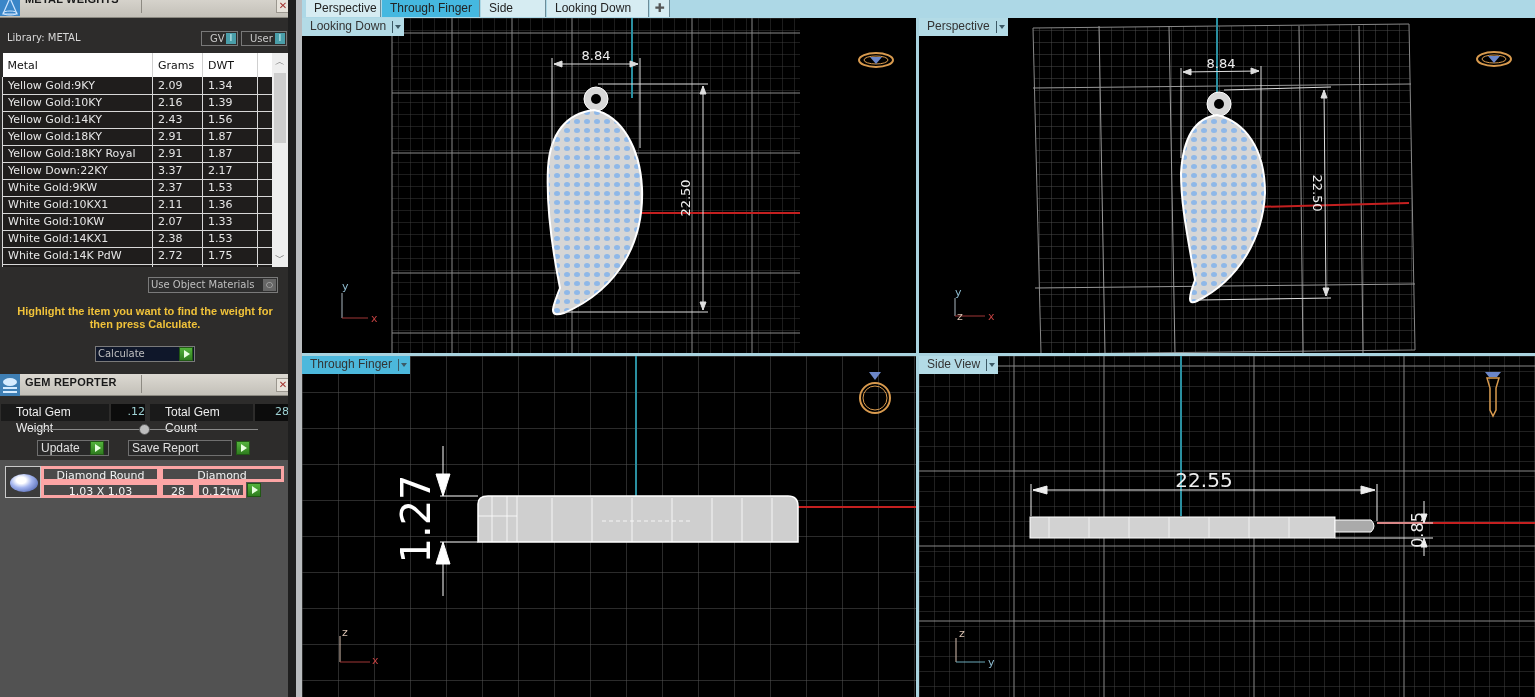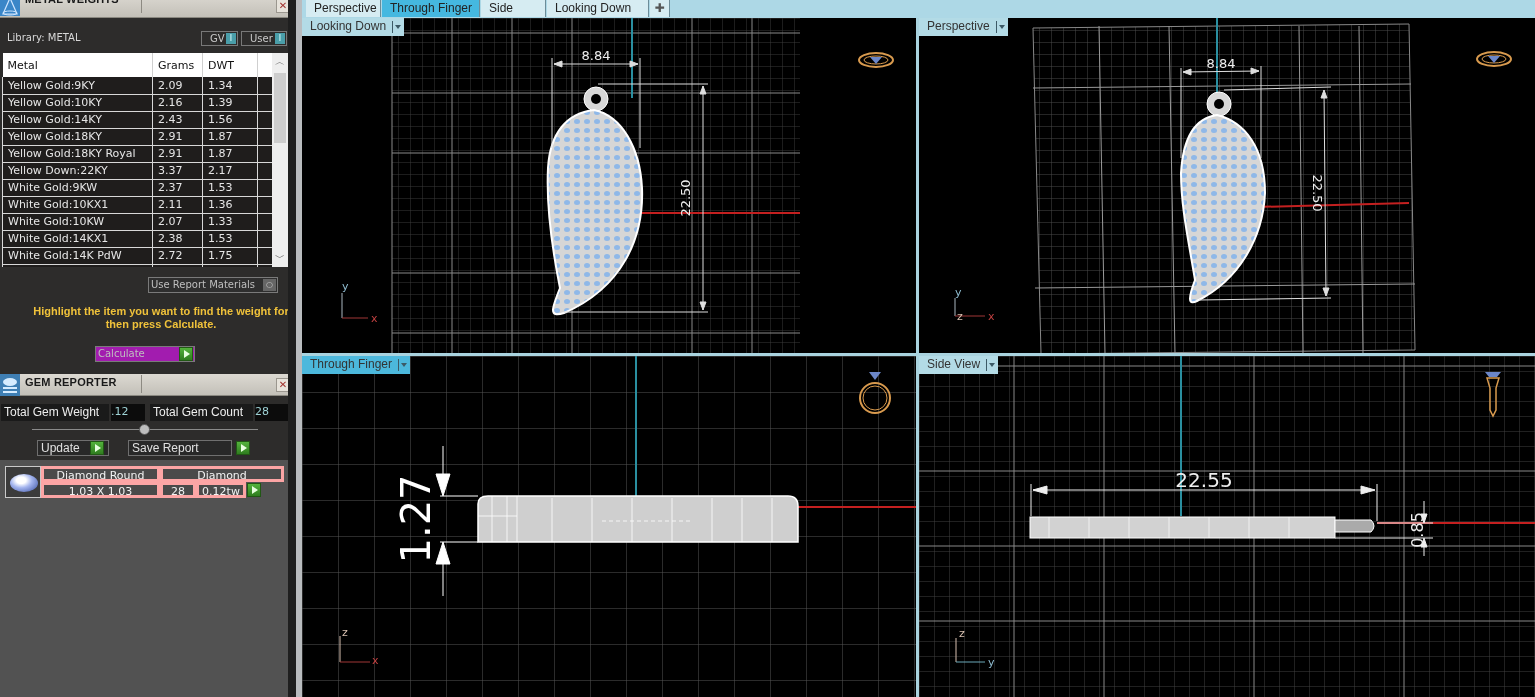--- a/index.html
+++ b/index.html
@@ -25,30 +25,30 @@
 
   #metal-table { position: absolute; left: 2px; top: 53px; width: 270px; height: 214px; overflow: hidden; }
   #metal-table table { border-collapse: collapse; width: 270px; table-layout: fixed; }
   #metal-table th { background: #fff; color: #111; font-weight: normal; text-align: left; font-size: 11px; height: 24px; padding-left: 5px; border-right: 1px solid #cfcfcf; font-family: "DejaVu Sans", sans-serif; }
   #metal-table td { background: #1f1d1c; color: #e6e6e6; font-size: 11px; height: 17px; padding-left: 5px; border: 1px solid #d8d8d8; border-top: none; white-space: nowrap; overflow: hidden; }
   #metal-scroll { position: absolute; left: 272px; top: 53px; width: 16px; height: 214px; background: #eeeeee; }
   #metal-scroll .sb-thumb { position: absolute; left: 2px; top: 20px; width: 12px; height: 70px; background: #cdcdcd; }
   #metal-scroll .sb-up { position: absolute; top: 2px; left: 0; width: 16px; text-align: center; font-size: 10px; color: #555; }
   #metal-scroll .sb-down { position: absolute; bottom: 2px; left: 0; width: 16px; text-align: center; font-size: 10px; color: #555; }
 
-  .dark-btn { position: absolute; height: 16px; border: 1px solid #7a7a7a; background: #a21caf; font-size: 10px; color: #bfbfbf; padding-left: 2px; line-height: 14px; }
+  .dark-btn { position: absolute; height: 16px; border: 1px solid #7a7a7a; background: #0f172a; font-size: 10px; color: #bfbfbf; padding-left: 2px; line-height: 14px; }
   .green-play { position: absolute; width: 14px; height: 14px; background: linear-gradient(#54b33d, #2f7d1f); border: 1px solid #215814; }
   .green-play::after { content: ""; position: absolute; left: 4px; top: 2px; border-left: 6px solid #e8ffe0; border-top: 4px solid transparent; border-bottom: 4px solid transparent; }
 
-  .hint { position: absolute; left: 26px; top: 305px; width: 270px; text-align: center; font-size: 11px; font-weight: bold; color: #f0c23a; line-height: 13px; font-family: "Liberation Sans", sans-serif; }
+  .hint { position: absolute; left: 10px; top: 305px; width: 270px; text-align: center; font-size: 11px; font-weight: bold; color: #f0c23a; line-height: 13px; font-family: "Liberation Sans", sans-serif; }
 
   #gr-header { top: 374px; height: 22px; }
   #gr-header .ph-title { top: 2px; }
-  .gr-label { position: absolute; top: 404px; height: 17px; font-size: 12px; color: #eee; background: #1a1a1a; padding-left: 3px; line-height: 16px; font-family: "Liberation Sans", sans-serif; }
-  .gr-val { position: absolute; top: 404px; height: 17px; font-size: 11px; color: #9fd3d6; background: #0c0c0c; text-align: left; line-height: 16px; }
+  .gr-label { position: absolute; top: 404px; height: 17px; font-size: 12px; color: #eee; background: #1a1a1a; padding-left: 15px; line-height: 16px; font-family: "Liberation Sans", sans-serif; }
+  .gr-val { position: absolute; top: 404px; height: 17px; font-size: 11px; color: #9fd3d6; background: #0c0c0c; text-align: right; line-height: 16px; }
   .gr-slider-line { position: absolute; left: 32px; top: 429px; width: 226px; height: 1px; background: #8a8a8a; }
   .gr-slider-knob { position: absolute; left: 139px; top: 424px; width: 11px; height: 11px; border-radius: 50%; background: #bdbdbd; border: 1px solid #555; }
   .gr-btn { position: absolute; top: 440px; height: 16px; border: 1px solid #6f6f6f; background: #282828; font-size: 12px; color: #e0e0e0; line-height: 14px; padding-left: 3px; font-family: "Liberation Sans", sans-serif; }
 
   #gem-area { position: absolute; left: 0; top: 460px; width: 288px; height: 237px; background: #525252; }
   #gem-row { position: absolute; left: 5px; top: 466px; }
   .gem-thumb { position: absolute; left: 0; top: 0; width: 36px; height: 32px; border: 1px solid #c9c9c9; background: #3b3b3b; }
   .gem-thumb .gem-oval { position: absolute; left: 4px; top: 7px; width: 28px; height: 18px; border-radius: 50%; background: radial-gradient(ellipse at 40% 35%, #ffffff 0 20%, #a3b4ee 45%, #334a9b 100%); }
   .gem-cell { position: absolute; height: 16px; border: 3px solid #fca5a5; font-size: 11px; color: #f2f2f2; text-align: center; line-height: 14px; background: #4a4a4a; }
 
@@ -189,21 +189,21 @@
         </tbody>
       </table>
     </div>
     <div id="metal-scroll">
       <div class="sb-up">︿</div>
       <div class="sb-thumb"></div>
       <div class="sb-down">﹀</div>
     </div>
 
     <div class="dark-btn" style="left:148px;top:277px;width:130px;background:#2e2e2e;">
-      <span>Use Report Materials</span>
+      <span>Use Object Materials</span>
       <span style="position:absolute;right:1px;top:1px;width:13px;height:12px;background:#666;color:#ccc;font-size:8px;text-align:center;line-height:12px;">○</span>
     </div>
 
     <div class="hint">Highlight the item you want to find the weight for then press Calculate.</div>
 
     <div class="dark-btn" style="left:95px;top:346px;width:100px;">
       <span>Calculate</span>
       <span class="green-play" style="right:1px;top:0px;"></span>
     </div>
 

